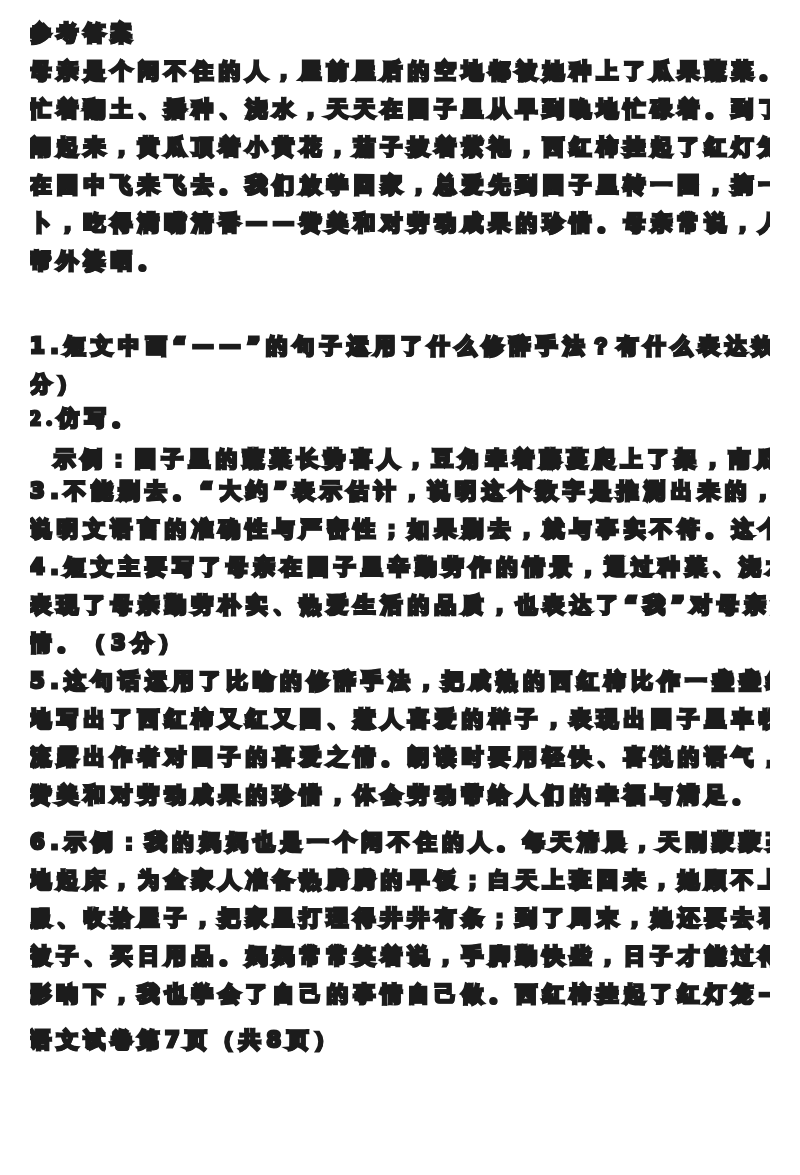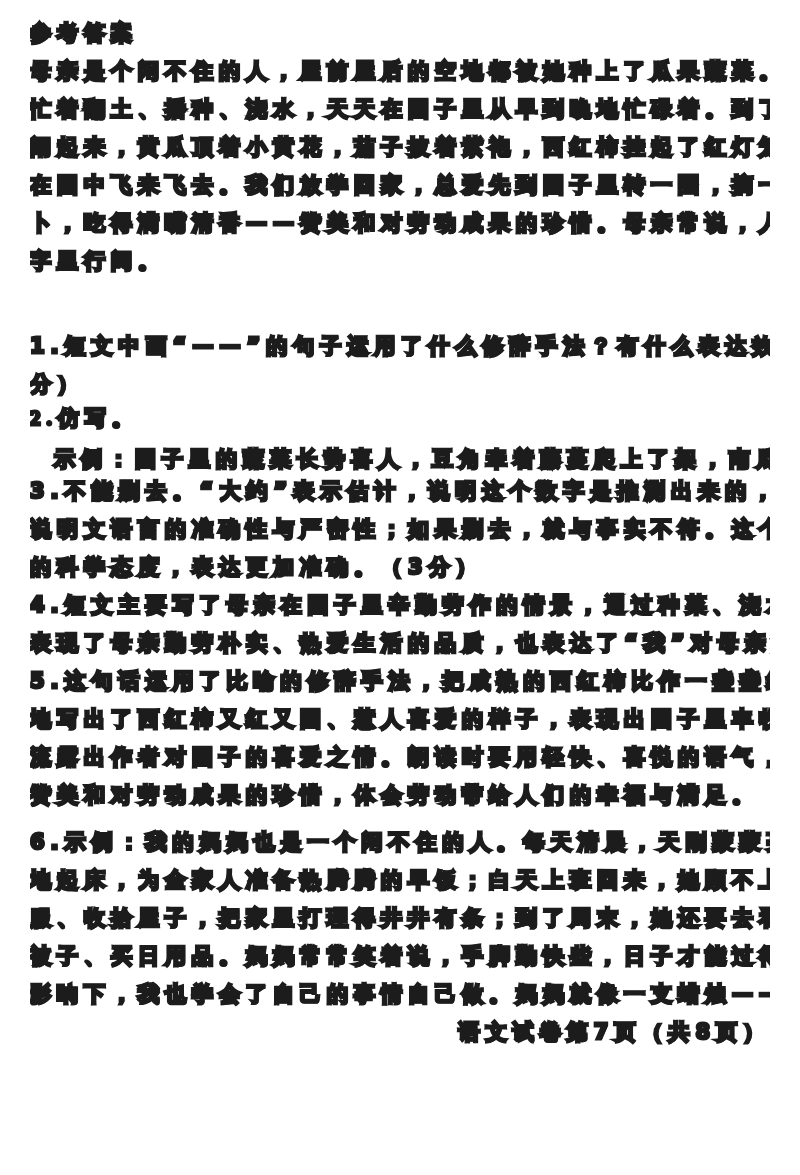--- a/index.html
+++ b/index.html
@@ -39,21 +39,21 @@
       0 1px 0 #1c1c1c, 0 -1px 0 #1c1c1c,
       1px 1px 0 #1c1c1c;
   }
   .u { border-bottom: 3px solid #1c1c1c; padding-bottom: 15px; }
   .ind { padding-left: 24px; }
   .mt-qsec { margin-top: 47px; }
   .mt-q2   { margin-top: -4px; font-family: Liberation Serif, serif; }
   .mt-a2   { margin-top: 3px; }
   .mt-q3   { margin-top: -6px; }
   .mt-q6   { margin-top: 9px; }
-  .footer  { margin-top: 0; text-align: right; }
+  .footer  { margin-top: 8px; text-align: left; }
 </style>
 </head>
 <body>
 
 <div class="page">
 
   <div class="line">
     <span class="t">参考答案</span>
   </div>
 
@@ -67,21 +67,21 @@
     <div class="line">
       <span class="t">闹起来，黄瓜顶着小黄花，茄子披着紫袍，西红柿挂起了红灯笼，引得蜜蜂和蝴蝶</span>
     </div>
     <div class="line">
       <span class="t">在园中飞来飞去。我们放学回家，总爱先到园子里转一圈，摘一根黄瓜，拔几个萝</span>
     </div>
     <div class="line">
       <span class="t">卜，吃得满嘴清香</span><span class="t">——</span><span class="t">赞美和对劳动成果的珍惜。母亲</span><span class="t u">常说，人勤地不懒，只要</span>
     </div>
     <div class="line">
-      <span class="t u">字里行间。</span>
+      <span class="t u">帮外婆晒。</span>
     </div>
   </div>
 
   <div>
     <div class="line mt-qsec">
       <span class="t">1.短文中画“——”的句子运用了什么修辞手法？有什么表达效果？（5</span>
     </div>
     <div class="line">
       <span class="t">分）</span>
     </div>
@@ -97,31 +97,31 @@
     </div>
   </div>
 
   <div>
     <div class="line mt-q3">
       <span class="t">3.不能删去。“大约”表示估计，说明这个数字是推测出来的，并不确切，体现了</span>
     </div>
     <div class="line">
       <span class="t">说明文语言的准确性与严密性；如果删去，就与事实不符。这个词体现了作者严谨</span>
     </div>
-    <div class="line">
-      <span class="t">的科学态度，表达更加准确。（3分）</span>
-    </div>
   </div>
 
   <div>
     <div class="line">
       <span class="t">4.短文主要写了母亲在园子里辛勤劳作的情景，通过种菜、浇水、收获等生活小事，</span>
     </div>
     <div class="line">
       <span class="t">表现了母亲勤劳朴实、热爱生活的品质，也表达了“我”对母亲深深的敬爱与感激之</span>
+    </div>
+    <div class="line">
+      <span class="t">情。（3分）</span>
     </div>
   </div>
 
   <div>
     <div class="line">
       <span class="t">5.这句话运用了比喻的修辞手法，把成熟的西红柿比作一盏盏红灯笼，生动形象</span>
     </div>
     <div class="line">
       <span class="t">地写出了西红柿又红又圆、惹人喜爱的样子，表现出园子里丰收的景象，字里行间</span>
     </div>
@@ -140,21 +140,21 @@
     <div class="line">
       <span class="t">地起床，为全家人准备热腾腾的早饭；白天上班回来，她顾不上休息，又忙着洗衣</span>
     </div>
     <div class="line">
       <span class="t">服、收拾屋子，把家里打理得井井有条；到了周末，她还要去看望外婆，帮外婆晒</span>
     </div>
     <div class="line">
       <span class="t">被子、买日用品。妈妈常常笑着说，手脚勤快些，日子才能过得有滋有味。在她的</span>
     </div>
     <div class="line">
-      <span class="t">影响下，我也学会了自己的事情自己做。妈妈就像一支蜡烛</span><span class="t">——</span>
+      <span class="t">影响下，我也学会了自己的事情自己做。西红柿挂起了红灯笼</span><span class="t">——</span>
     </div>
   </div>
 
   <div class="line footer">
     <span class="t">语文试卷第7页（共8页）</span>
   </div>
 
 </div>
 
 </body></html>

